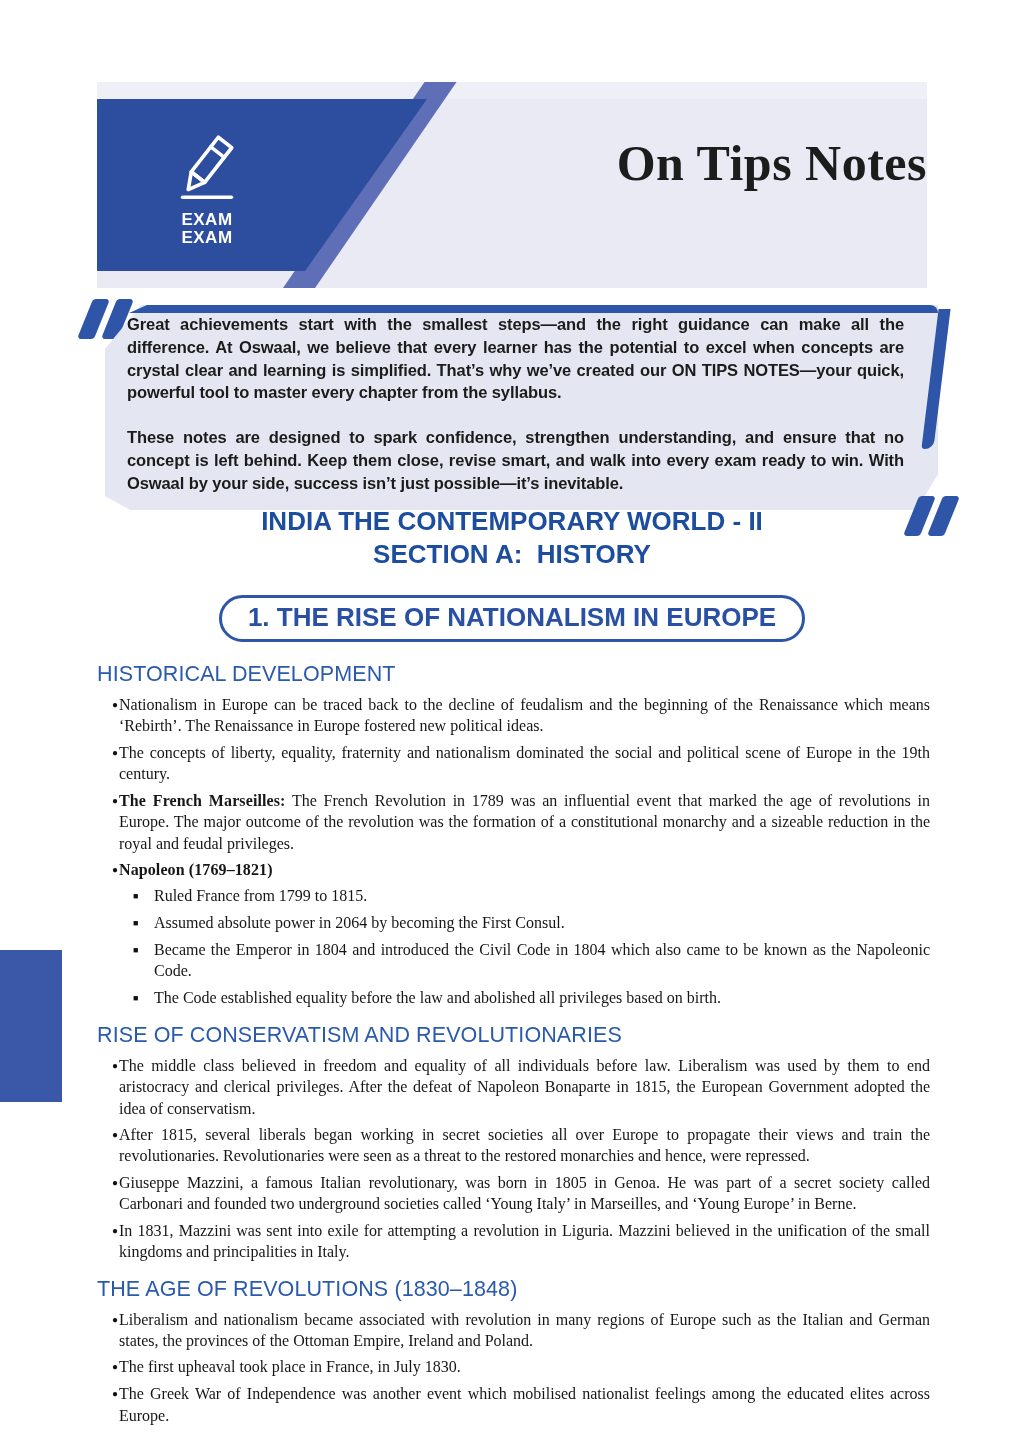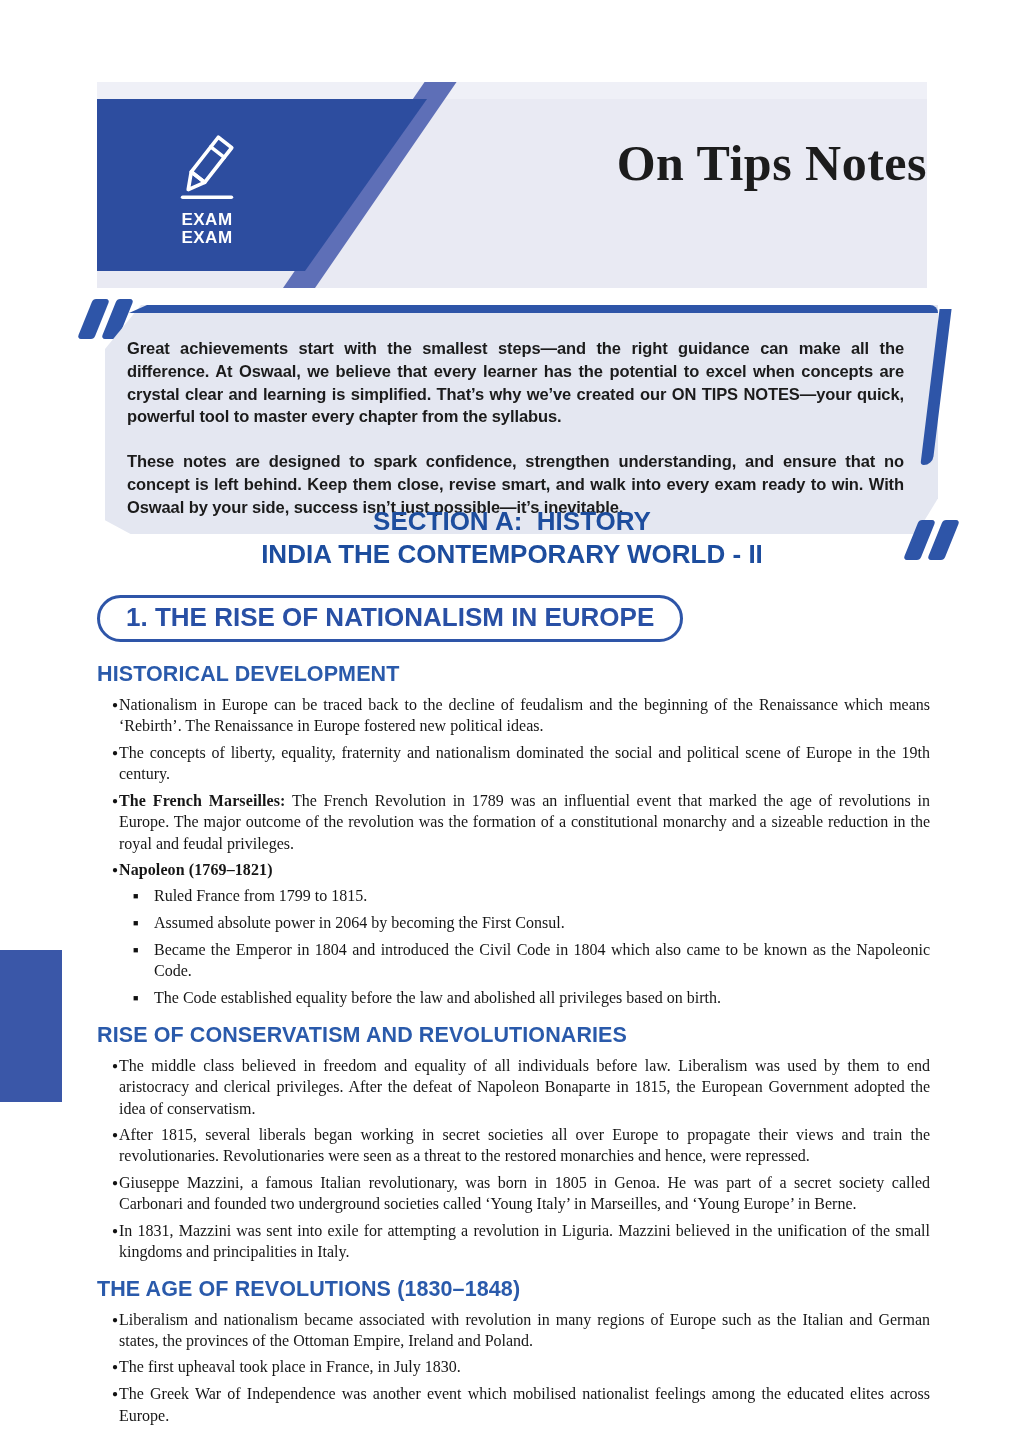--- a/index.html
+++ b/index.html
@@ -36,21 +36,21 @@
     position:absolute; left:360px; top:52px; width:470px; text-align:right;
     font-family:"Liberation Serif", serif; font-weight:bold; font-size:50px;
     color:#1c1c1c; letter-spacing:0.5px; white-space:nowrap;
   }
 
   
   .quote-wrap { position:absolute; left:105px; top:305px; width:833px; }
   .quote-box {
     position:relative; background:#e4e7f1;
     clip-path: polygon(36px 0, 100% 0, 100% calc(100% - 36px), calc(100% - 22px) 100%, 26px 100%, 0 calc(100% - 14px), 0 44px);
-    padding:32px 34px 16px 22px;
+    padding:8px 34px 16px 22px;
   }
   .q-bar {
     position:absolute; left:24px; top:0; right:0; height:8px; background:#2e55a8;
     clip-path: polygon(18px 0, 100% 0, 100% 100%, 0 100%);
     border-radius:0 10px 0 0;
   }
   .q-accent {
     position:absolute; top:4px; right:-4px; width:12px; height:68%;
     background:#2e55a8; transform:skewX(-7deg);
     border-radius:0 0 10px 4px;
@@ -69,32 +69,32 @@
   .qmark-open  { left:-20px; top:-6px; }
   .qmark-close { right:-14px; bottom:-26px; }
 
   
   .center-head {
     text-align:center; font-family:"Liberation Sans", sans-serif; font-weight:bold;
     color:#1d4d9e; font-size:26px; line-height:1.25; white-space:pre-wrap;
   }
   .center-block { position:absolute; left:97px; top:505px; width:830px; }
 
-  .pill-row { text-align:left; margin-top:25px; }
+  .pill-row { text-align:center; margin-top:25px; }
   .pill {
     display:inline-block; border:3px solid #2e55a8; border-radius:26px;
     padding:4px 26px 6px 26px;
     font-family:"Liberation Sans", sans-serif; font-weight:bold;
     font-size:26px; color:#2950a5; white-space:nowrap;
   }
 
   
   .content { position:absolute; left:97px; top:662px; width:833px; }
   .sec-heading {
-    font-family:"Liberation Sans", sans-serif; font-weight:bold;
+    font-family:"Liberation Sans", sans-serif; font-weight:normal;
     color:#2a5aab; font-size:21.5px; margin:14px 0 7px 0; letter-spacing:0.1px;
   }
   .sec-heading:first-child { margin-top:0; }
   .bullet-row { display:flex; margin:0 0 5px 0; }
   .bullet-row .marker {
     flex:0 0 22px; padding-left:15px; font-size:10px; line-height:22px; color:#111;
   }
   .bullet-text {
     flex:1; font-size:16px; line-height:1.34; text-align:justify; color:#161616;
   }
@@ -146,22 +146,22 @@
     </div>
     <div class="q-bar"></div>
     <div class="q-accent"></div>
     <div class="qmark qmark-close">
       <span class="qb"></span>
         <span class="qb"></span>
     </div>
   </div>
 
   <div class="center-block">
+    <div class="center-head">INDIA THE CONTEMPORARY WORLD - II</div>
     <div class="center-head">SECTION A:  HISTORY</div>
-    <div class="center-head">INDIA THE CONTEMPORARY WORLD - II</div>
     <div class="pill-row">
       <span class="pill">1. THE RISE OF NATIONALISM IN EUROPE</span>
     </div>
   </div>
 
   <div class="content">
       <div class="sec-heading">HISTORICAL DEVELOPMENT</div>
       <div class="bullet-row">
         <span class="marker">●</span>
         <div class="bullet-text">Nationalism in Europe can be traced back to the decline of feudalism and the beginning of the Renaissance which means ‘Rebirth’. The Renaissance in Europe fostered new political ideas.</div>

